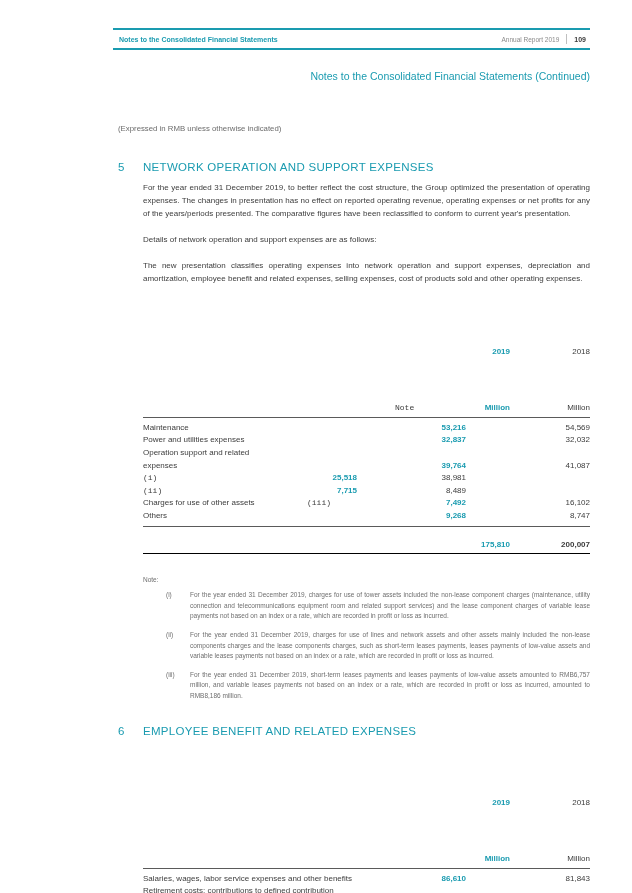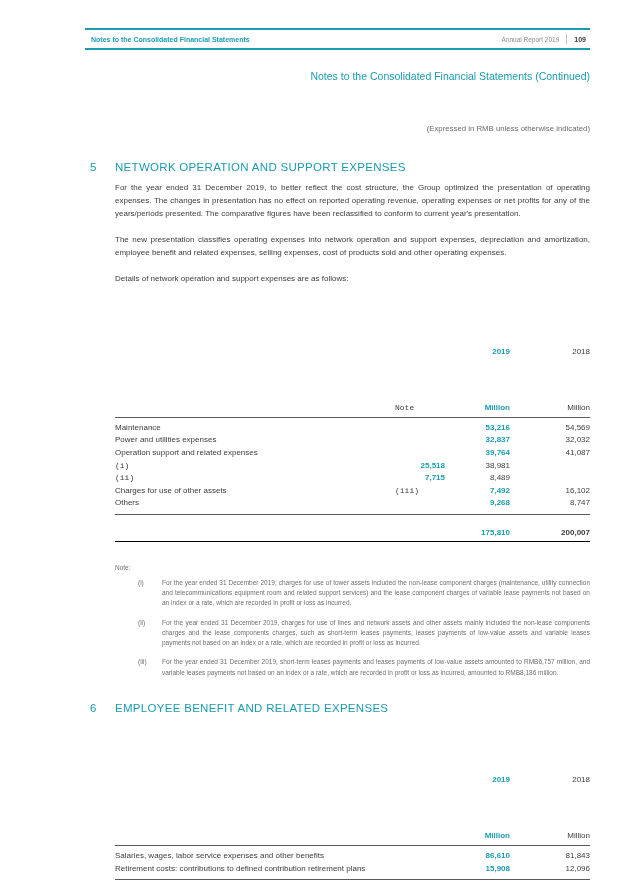--- a/index.html
+++ b/index.html
@@ -5,20 +5,21 @@
   * { margin:0; padding:0; box-sizing:border-box; }
   html,body { background:#ffffff; }
   .page {
     position:relative;
     width:632px; height:893px;
     margin:0 auto;
     background:#ffffff;
     font-family:"Liberation Sans", sans-serif;
     color:#3c3c3c;
     overflow:hidden;
+    padding-left:28px;
   }
   
   .runhead {
     margin:28px 42px 0 85px;
     border-top:2px solid #1a9bb0;
     border-bottom:2px solid #1a9bb0;
     display:flex; justify-content:space-between; align-items:center;
     padding:4px 2px 4px 6px;
   }
   .runhead-left { color:#1a9bb0; font-size:7px; font-weight:bold; }
@@ -29,21 +30,20 @@
   
   .content { margin:0 42px 0 90px; }
   .doc-title {
     margin-top:20px;
     text-align:right;
     color:#1a9bb0;
     font-size:10.5px;
   }
   .expressed {
     margin-top:42px;
-    text-align:right;
     color:#6b6b6b;
     font-size:7.8px;
   }
   .section-heading {
     display:flex;
     margin-top:28px;
     color:#1a9bb0;
     font-size:11.5px;
     letter-spacing:0.3px;
   }
@@ -62,21 +62,21 @@
   .tbl { margin-top:16px; font-size:8px; color:#3c3c3c; }
   .trow { display:grid; grid-template-columns:1fr 50px 65px 80px; align-items:end; }
   .trow2 { display:grid; grid-template-columns:1fr 65px 80px; align-items:end; }
   .c-label { text-align:left; }
   .c-note { text-align:left;font-family:Liberation Mono, monospace; }
   .c-19 { text-align:right; color:#1a9bb0; font-weight:bold; }
   .c-18 { text-align:right; }
   .thead .c-19, .thead .c-note, .thead .c-18 { line-height:1.5;margin-top:44px; }
   .thead { padding-bottom:3px; border-bottom:1px solid #5a5a5a; }
   .tbody { padding-top:4px; padding-bottom:4px; border-bottom:1px solid #5a5a5a; }
-  .tbody .trow, .tbody .trow2 { line-height:12.6px; }
+  .tbody .trow, .tbody .trow2 { line-height:12.6px;gap:44px; }
   .ttotal { padding-top:13px; }
   .ttotal .trow, .ttotal .trow2 { padding-bottom:4px; border-bottom:1px solid #000000; font-weight:bold; }
   .ttotal .c-18 { font-weight:bold; }
   
   .fnotes { margin-top:22px; font-size:6.5px; color:#6e6e6e; }
   .fnotes-label { margin-bottom:7px; }
   .fnote {
     display:grid; grid-template-columns:24px 1fr;
     margin-left:23px; margin-bottom:9px;
     line-height:1.58; text-align:justify;
@@ -103,22 +103,22 @@
 
     <div class="expressed">(Expressed in RMB unless otherwise indicated)</div>
 
     <div class="section-heading">
       <div class="section-num">5</div>
       <div class="section-title">NETWORK OPERATION AND SUPPORT EXPENSES</div>
     </div>
 
     <div class="body-indent">
       <div class="para">For the year ended 31 December 2019, to better reflect the cost structure, the Group optimized the presentation of operating expenses. The changes in presentation has no effect on reported operating revenue, operating expenses or net profits for any of the years/periods presented. The comparative figures have been reclassified to conform to current year's presentation.</div>
+      <div class="para">Details of network operation and support expenses are as follows:</div>
       <div class="para">The new presentation classifies operating expenses into network operation and support expenses, depreciation and amortization, employee benefit and related expenses, selling expenses, cost of products sold and other operating expenses.</div>
-      <div class="para">Details of network operation and support expenses are as follows:</div>
 
       <div class="tbl">
         <div class="thead">
           <div class="trow">
             <div class="c-label"></div>
             <div class="c-note"></div>
             <div class="c-19">2019</div>
             <div class="c-18">2018</div>
           </div>
           <div class="trow">

